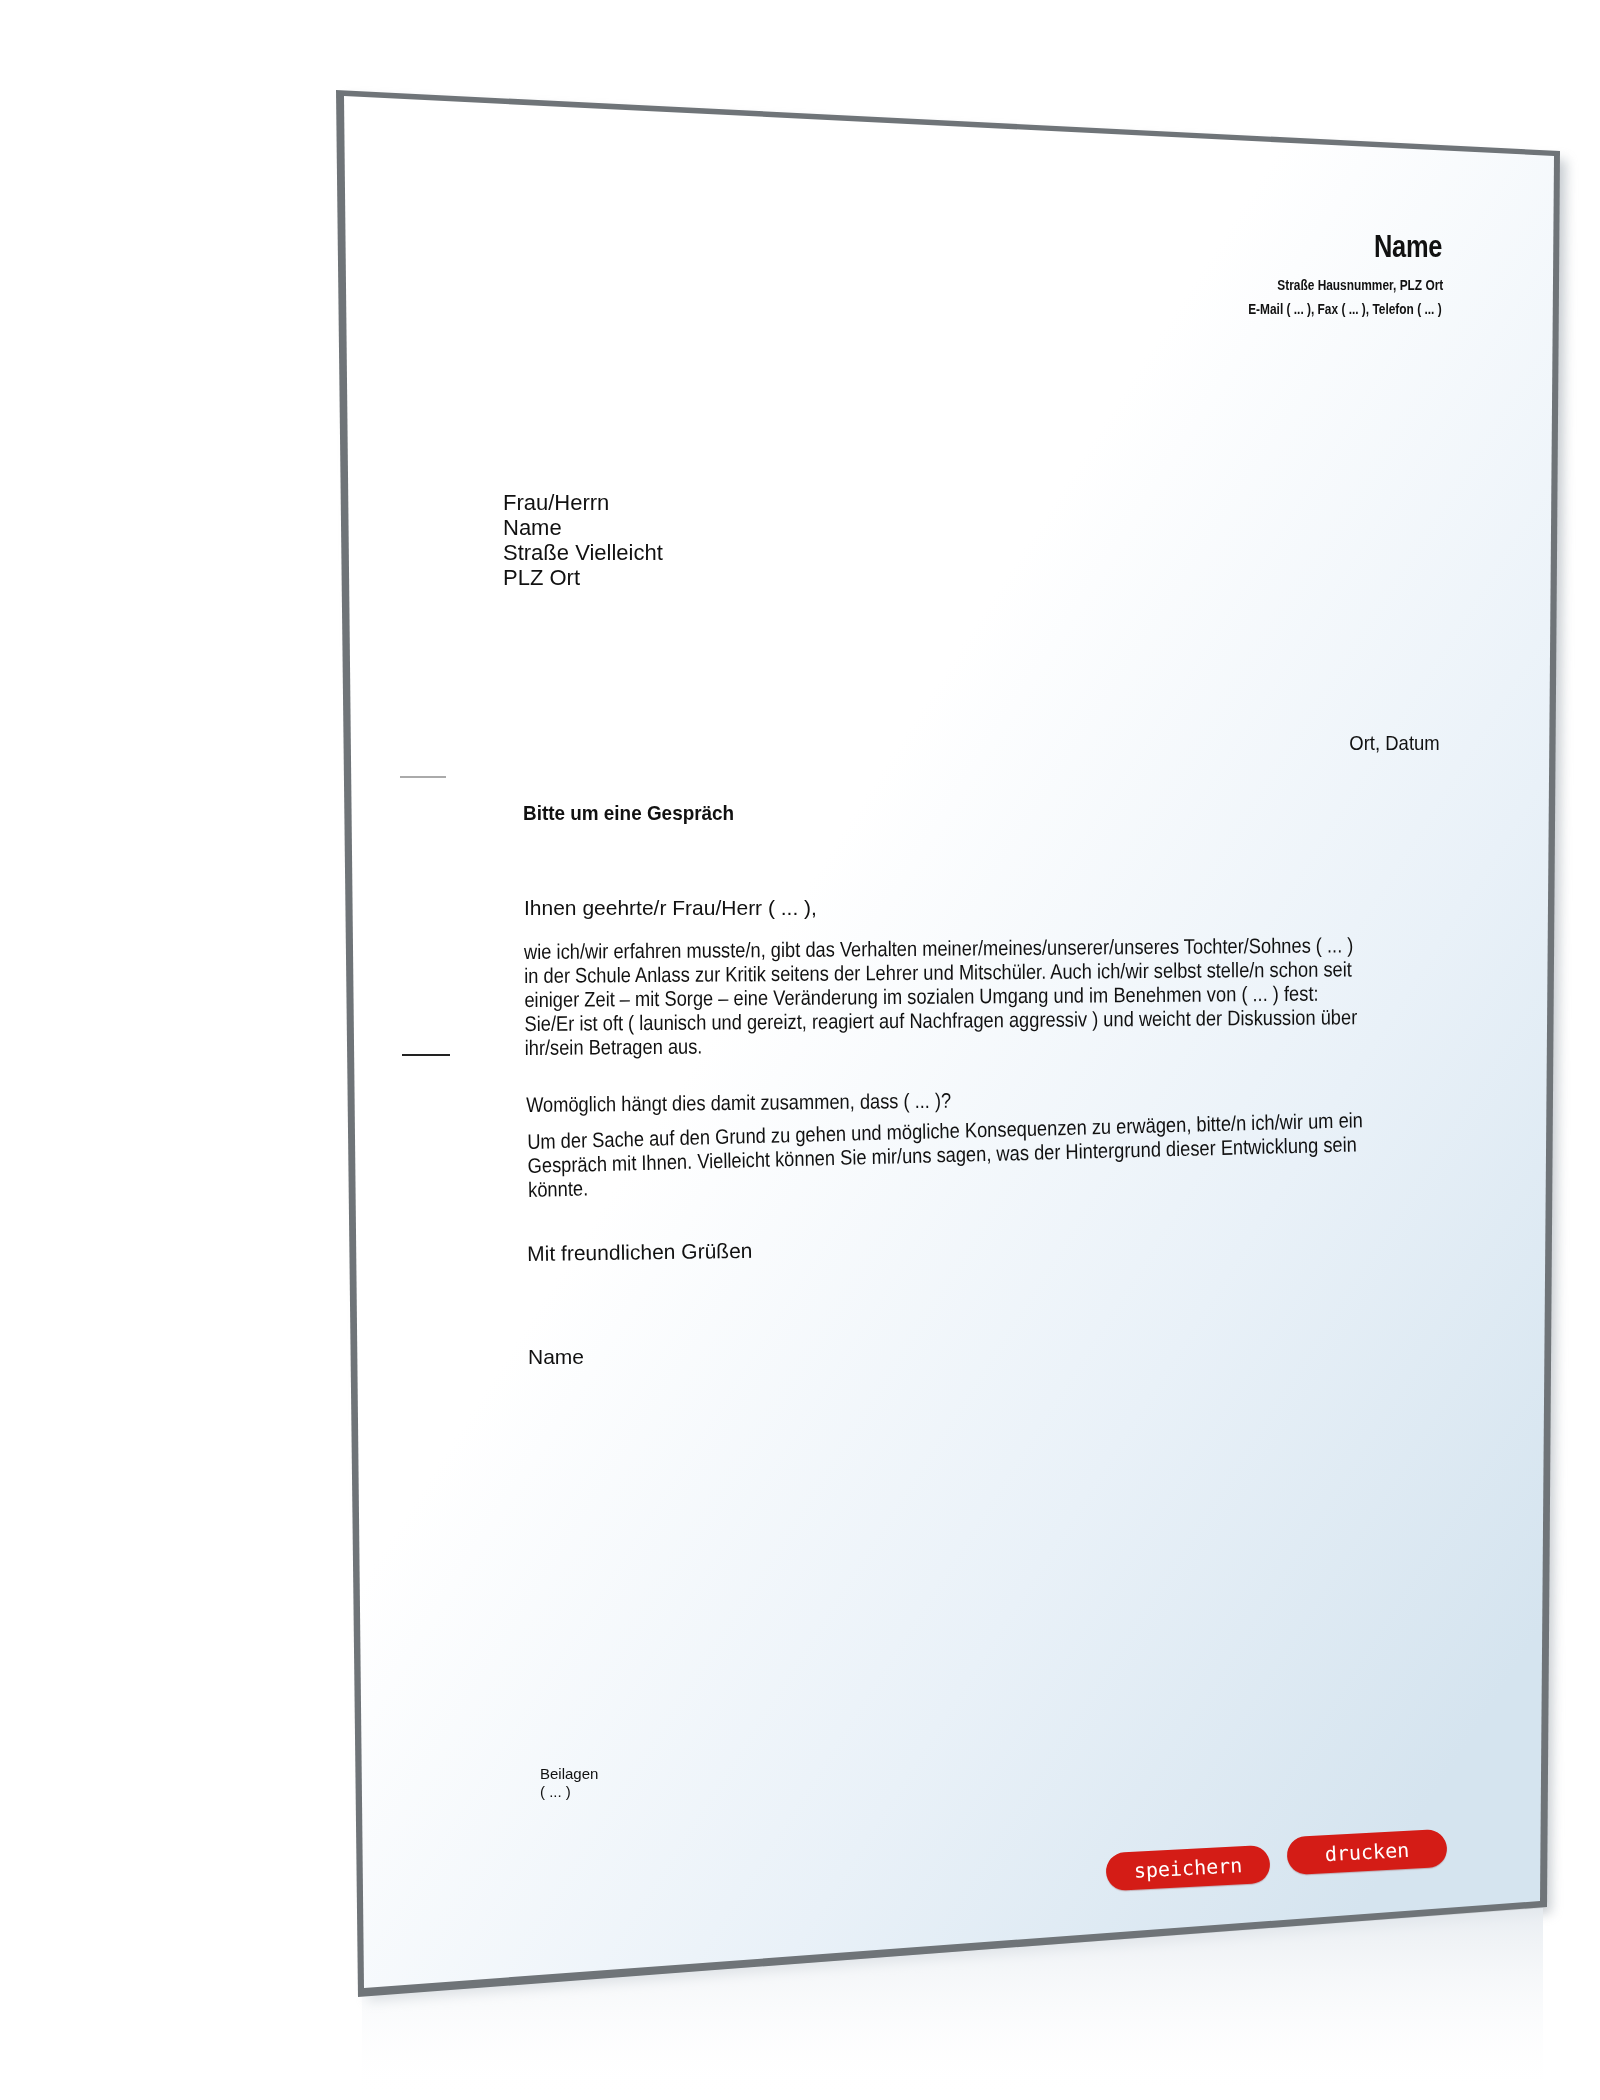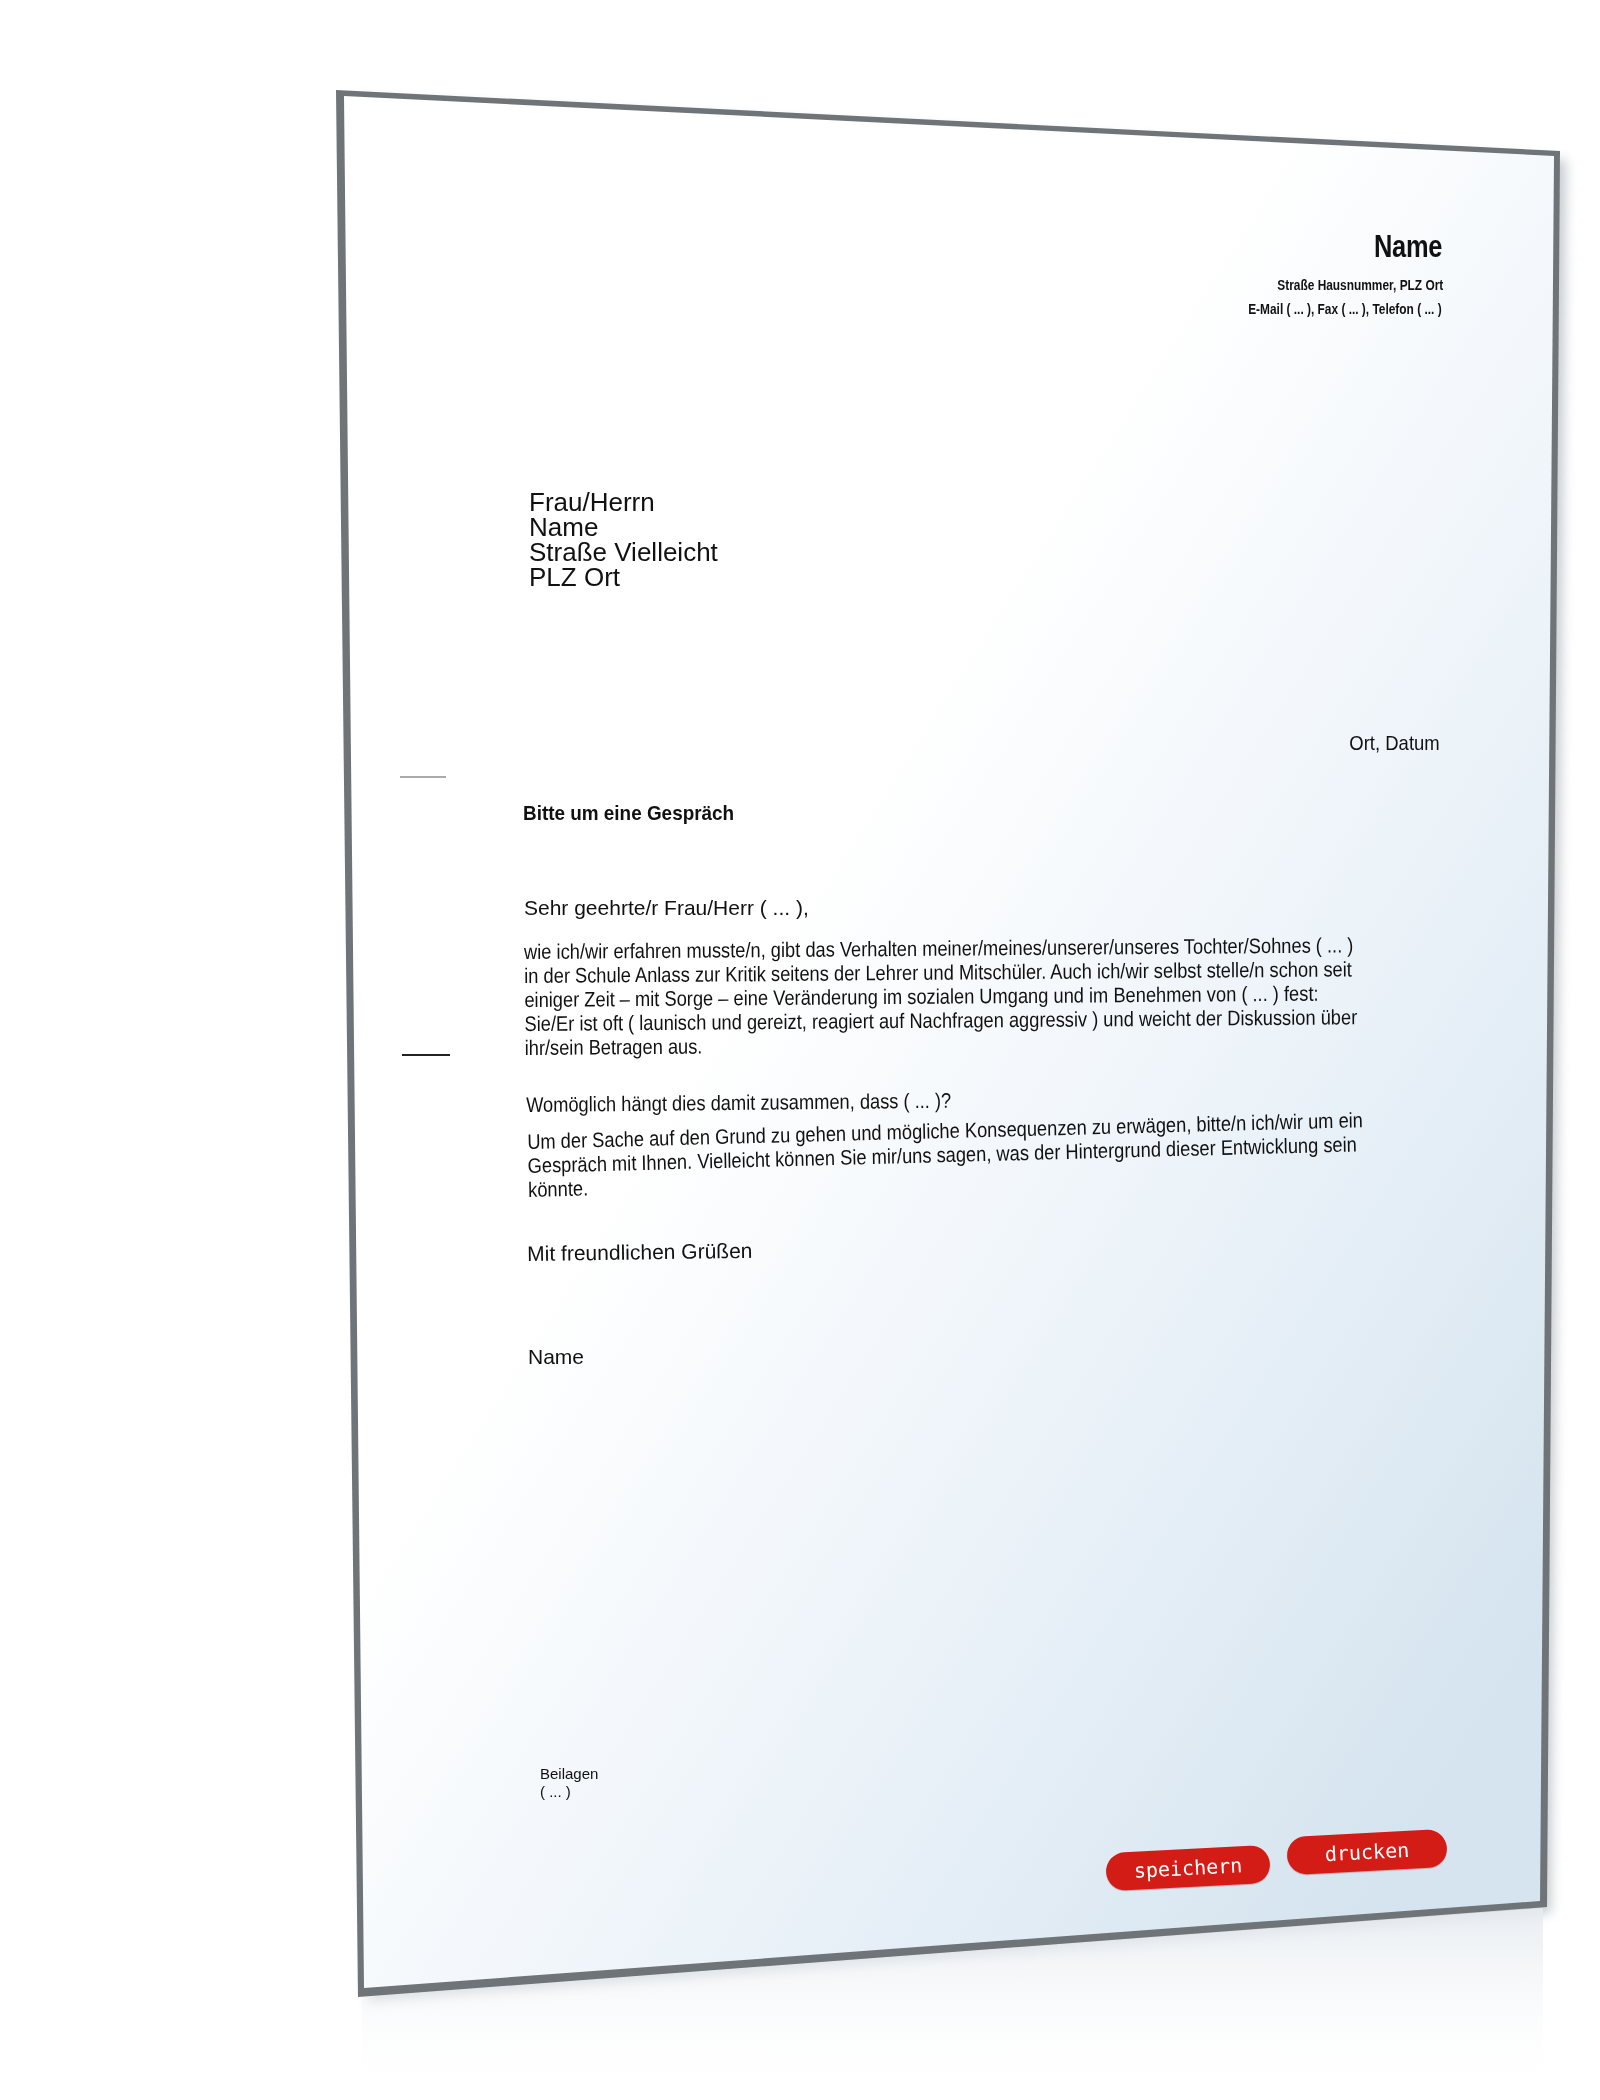--- a/index.html
+++ b/index.html
@@ -14,21 +14,21 @@
     .txt { position: absolute; white-space: nowrap; line-height: 1; }
     .sender-name {
       right: 158px; top: 231px; font-size: 31px; font-weight: bold;
       transform: scaleX(0.82); transform-origin: right center; letter-spacing: -0.3px;
     }
     .sender-line {
       font-size: 14px; font-weight: bold; transform: scaleX(0.85); transform-origin: right center;
     }
     .s1 { right: 157px; top: 278px; }
     .s2 { right: 158px; top: 302px; }
-    .recipient { position: absolute; left: 529px; top: 490px; font-size: 26px; line-height: 25px; }
+    .recipient { position: absolute; left: 503px; top: 490px; font-size: 22px; line-height: 25px; }
     .recipient div { white-space: nowrap; }
     .date { right: 160px; top: 732px; font-size: 21px; transform: scaleX(0.88); transform-origin: right center; }
     .fold1 { position: absolute; left: 400px; top: 776px; width: 46px; height: 2px; background: #aaaaaa; }
     .fold2 { position: absolute; left: 402px; top: 1054px; width: 48px; height: 2px; background: #222222; }
     .subject { left: 523px; top: 802px; font-size: 21px; font-weight: bold; transform: scaleX(0.9); transform-origin: left center; }
     .lines .ln { line-height: 24px; white-space: nowrap; }
     .salutation { position: absolute; left: 524px; top: 896px; font-size: 21px; }
     .p1 { position: absolute; left: 524px; top: 940px; font-size: 21px; line-height: 23.5px;
           transform: scaleX(0.87) rotate(-0.4deg); transform-origin: left top; }
     .p2 { position: absolute; left: 526px; top: 1093px; font-size: 21px;
@@ -88,21 +88,21 @@
     <div>PLZ Ort</div>
   </div>
 
   <div class="txt date">Ort, Datum</div>
 
   <div class="fold1"></div>
   <div class="fold2"></div>
 
   <div class="txt subject">Bitte um eine Gespräch</div>
 
-  <div class="salutation">Sehr geehrte/r Frau/Herr ( ... ),</div>
+  <div class="salutation">Ihnen geehrte/r Frau/Herr ( ... ),</div>
 
   <div class="p1 lines">
     <div class="ln">wie ich/wir erfahren musste/n, gibt das Verhalten meiner/meines/unserer/unseres Tochter/Sohnes ( ... )</div>
     <div class="ln">in der Schule Anlass zur Kritik seitens der Lehrer und Mitschüler. Auch ich/wir selbst stelle/n schon seit</div>
     <div class="ln">einiger Zeit – mit Sorge – eine Veränderung im sozialen Umgang und im Benehmen von ( ... ) fest:</div>
     <div class="ln">Sie/Er ist oft ( launisch und gereizt, reagiert auf Nachfragen aggressiv ) und weicht der Diskussion über</div>
     <div class="ln">ihr/sein Betragen aus.</div>
   </div>
 
   <div class="p2">Womöglich hängt dies damit zusammen, dass ( ... )?</div>

